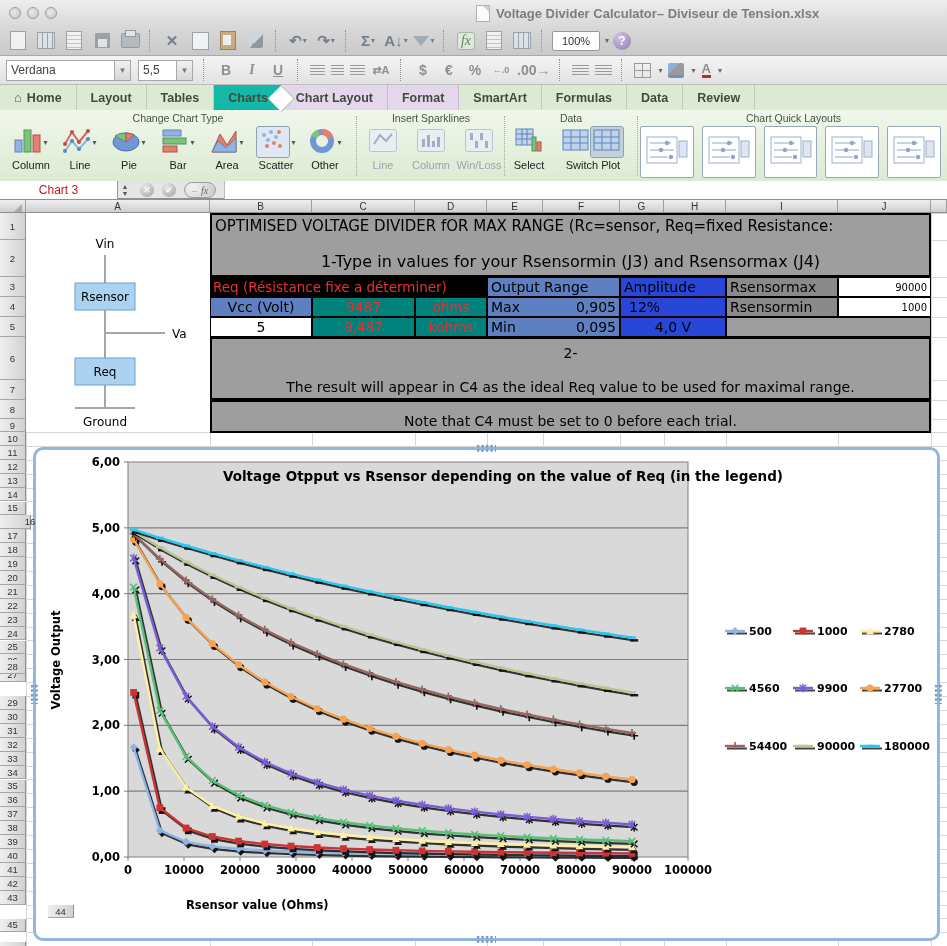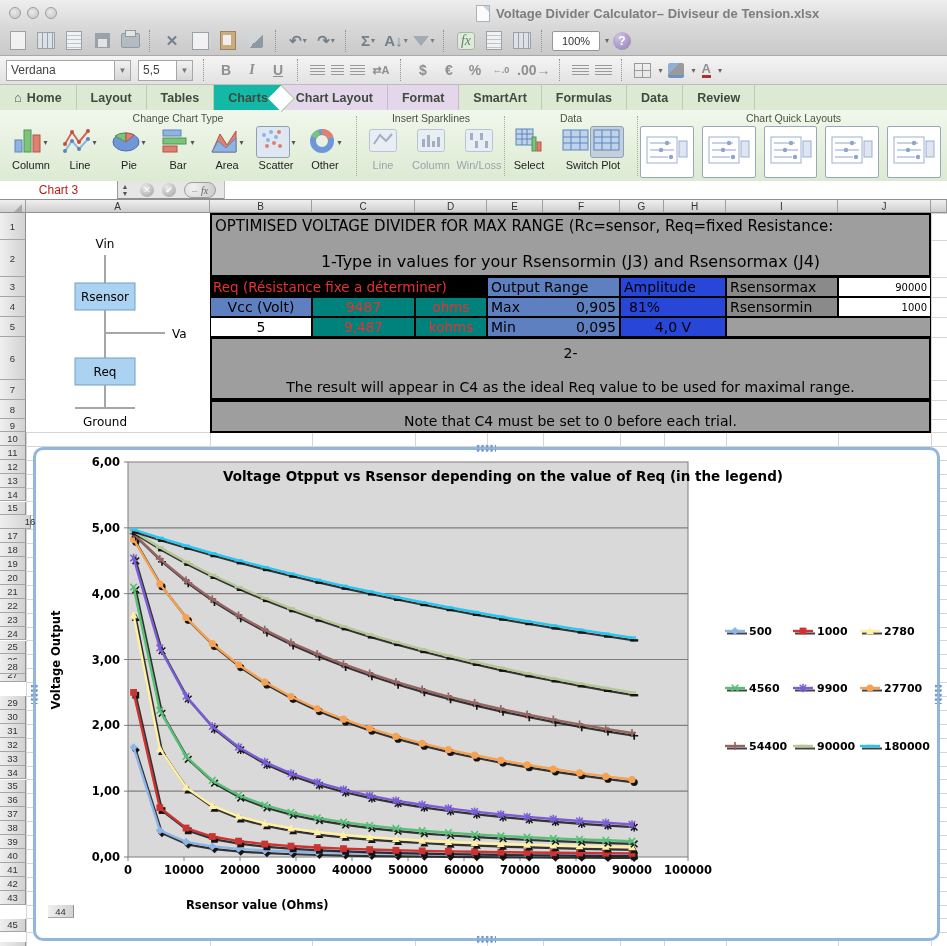--- a/index.html
+++ b/index.html
@@ -725,21 +725,21 @@
   <div class="blk cellb" style="left:726px;top:64px;width:112px;height:20px;background:#8a8a8a;font-size:14px;padding-left:3px;">Rsensormax</div>
   <div class="blk cellb" style="left:838px;top:64px;width:93px;height:20px;background:#fff;font-size:10px;justify-content:flex-end;padding-right:3px;">90000</div>
 
   <div class="blk cellb" style="left:210px;top:84px;width:102px;height:20px;background:#5e80c0;font-size:14px;justify-content:center;">Vcc (Volt)</div>
   <div class="blk cellb" style="left:312px;top:84px;width:103px;height:20px;background:#00827c;color:#e83030;font-size:14px;justify-content:center;">9487</div>
   <div class="blk cellb" style="left:415px;top:84px;width:72px;height:20px;background:#00827c;color:#e83030;font-size:13.5px;justify-content:center;">ohms</div>
   <div class="blk cellb" style="left:487px;top:84px;width:133px;height:20px;background:#5e80c0;font-size:14px;padding:0 3px;justify-content:space-between;">
     <span>Max</span>
     <span>0,905</span>
   </div>
-  <div class="blk cellb" style="left:620px;top:84px;width:106px;height:20px;background:#2847d8;font-size:14px;padding-left:8px;">81%</div>
+  <div class="blk cellb" style="left:620px;top:84px;width:106px;height:20px;background:#2847d8;font-size:14px;padding-left:8px;">12%</div>
   <div class="blk cellb" style="left:726px;top:84px;width:112px;height:20px;background:#8a8a8a;font-size:14px;padding-left:3px;">Rsensormin</div>
   <div class="blk cellb" style="left:838px;top:84px;width:93px;height:20px;background:#fff;font-size:10px;justify-content:flex-end;padding-right:3px;">1000</div>
 
   <div class="blk cellb" style="left:210px;top:104px;width:102px;height:20px;background:#fff;font-size:14px;justify-content:center;">5</div>
   <div class="blk cellb" style="left:312px;top:104px;width:103px;height:20px;background:#00827c;color:#e83030;font-size:13.5px;justify-content:center;">9,487</div>
   <div class="blk cellb" style="left:415px;top:104px;width:72px;height:20px;background:#00827c;color:#e83030;font-size:13.5px;justify-content:center;">kohms</div>
   <div class="blk cellb" style="left:487px;top:104px;width:133px;height:20px;background:#5e80c0;font-size:14px;padding:0 3px;justify-content:space-between;">
     <span>Min</span>
     <span>0,095</span>
   </div>

